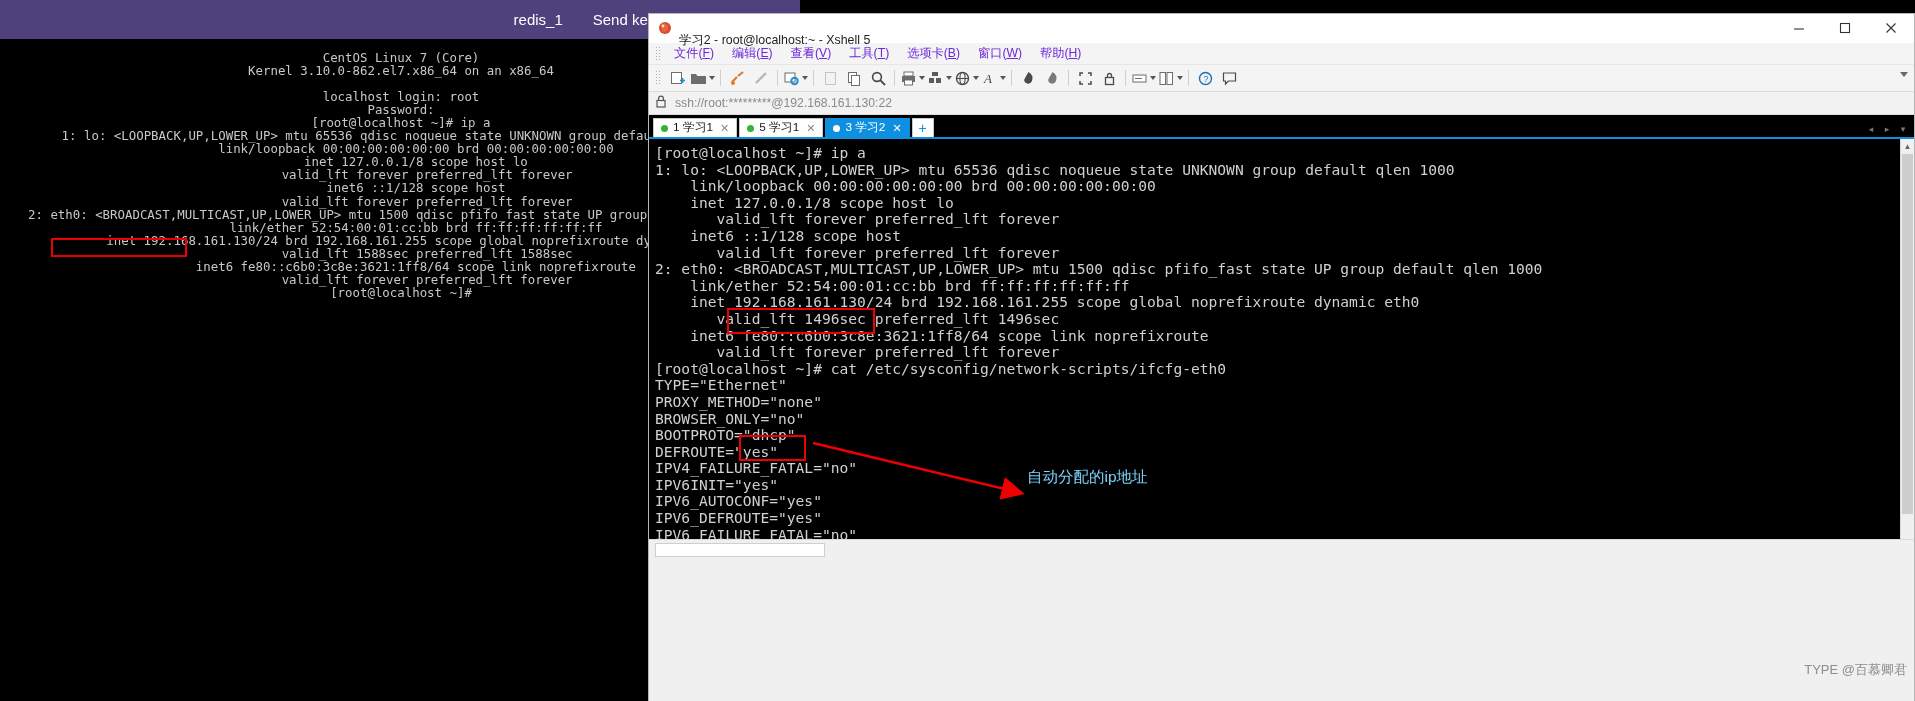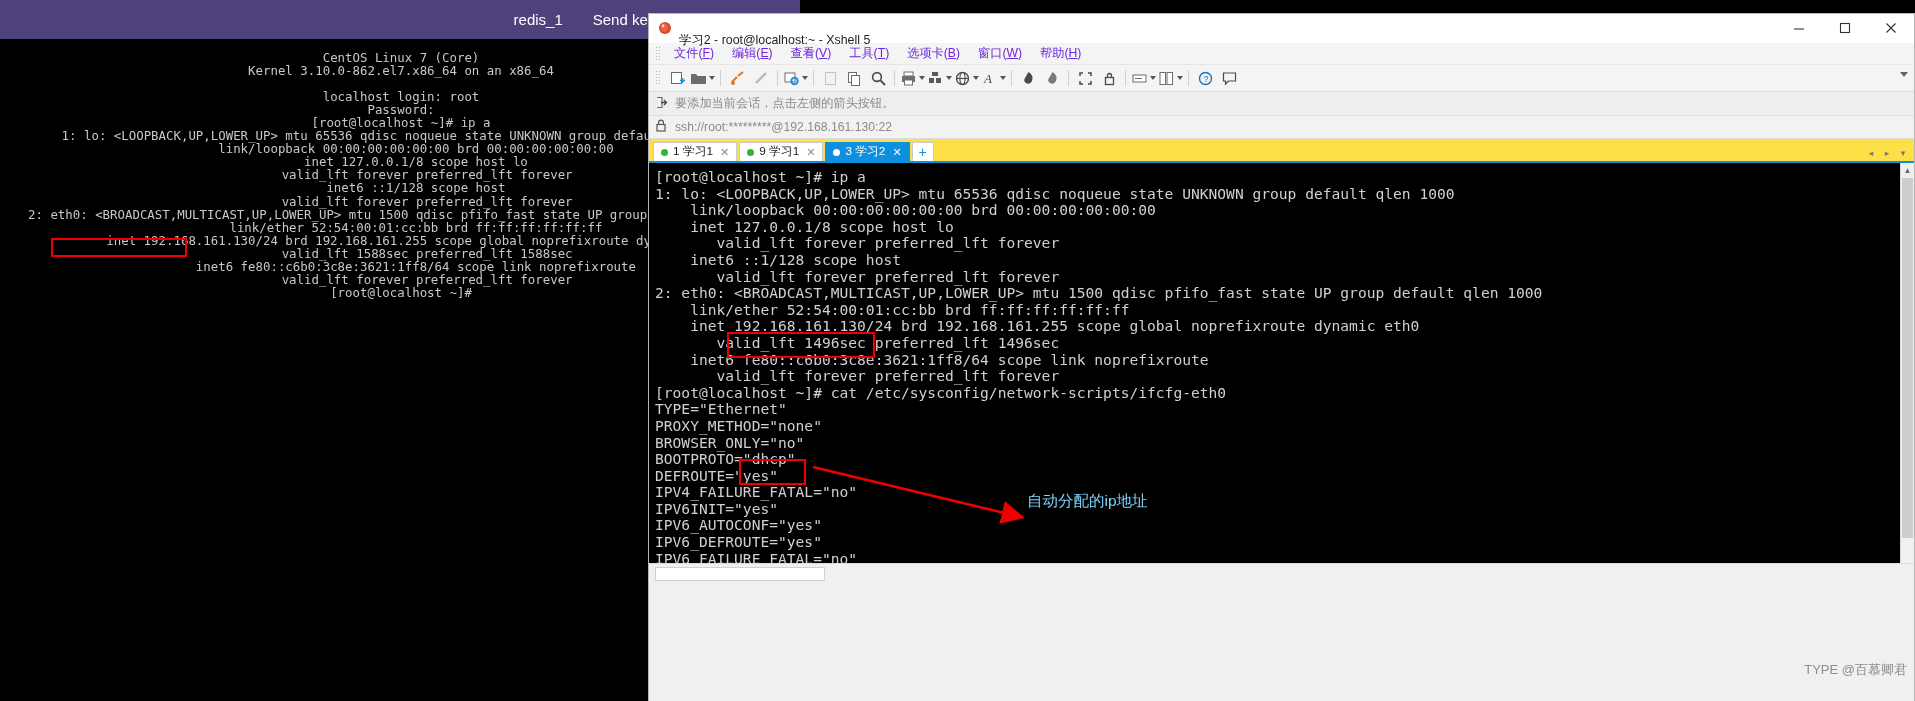--- a/index.html
+++ b/index.html
@@ -163,21 +163,21 @@
     height: 23px; background: #f2f2f2;
     display: flex; align-items: center;
     padding-left: 6px;
     border-bottom: 1px solid #dcdcdc;
     font-size: 12.2px; color: #8a8a8a;
     gap: 8px;
   }
 
   
   #xs-tabstrip {
-    height: 22px; background: #fde047;
+    height: 22px; background: #000000;
     display: flex; align-items: flex-end;
     padding-left: 4px;
     position: relative;
   }
   #xs-tabstrip .tab {
     height: 19px;
     display: flex; align-items: center;
     gap: 5px;
     padding: 0 7px;
     margin-right: 2px;
@@ -478,49 +478,40 @@
       </div>
       <div class="tbtn">
         <svg width="17" height="17" viewBox="0 0 17 17">
             <path d="M2.5 3 h12 v8 h-7 l-3 3 v-3 h-2 z" fill="none" stroke="#4a4a4a" stroke-width="1.2"></path>
           </svg>
       </div>
 
       <div id="xs-tb-overflow"></div>
     </div>
 
-    <div id="xs-notify">
-      <span>
-        <svg width="13" height="13" viewBox="0 0 13 13">
-            <path d="M2 1.5 h5 v10 h-5" fill="none" stroke="#6d6d6d" stroke-width="1.2"></path>
-            <path d="M6 6.5 h5 M9 4 l2.5 2.5 L9 9" fill="none" stroke="#4a4a4a" stroke-width="1.3"></path>
-          </svg>
-      </span>
-      <span>要添加当前会话，点击左侧的箭头按钮。</span>
-    </div>
 
     <div id="xs-address">
       <span>
         <svg width="12" height="13" viewBox="0 0 12 13">
             <rect x="2" y="5.5" width="8" height="6.5" fill="none" stroke="#555" stroke-width="1.2"></rect>
             <path d="M3.6 5.5 V3.6 a2.4 2.4 0 0 1 4.8 0 V5.5" fill="none" stroke="#555" stroke-width="1.2"></path>
           </svg>
       </span>
       <span>ssh://root:*********@192.168.161.130:22</span>
     </div>
 
     <div id="xs-tabstrip">
       <div class="tab">
         <span class="tabdot"></span>
         <span>1 学习1</span>
         <span class="tabx">✕</span>
       </div>
       <div class="tab">
         <span class="tabdot"></span>
-        <span>9 学习1</span>
+        <span>5 学习1</span>
         <span class="tabx">✕</span>
       </div>
       <div class="tab active">
         <span class="tabdot"></span>
         <span>3 学习2</span>
         <span class="tabx">✕</span>
       </div>
       <div class="newtab">+</div>
       <div id="xs-tab-nav">
         <div class="nv">◂</div>

